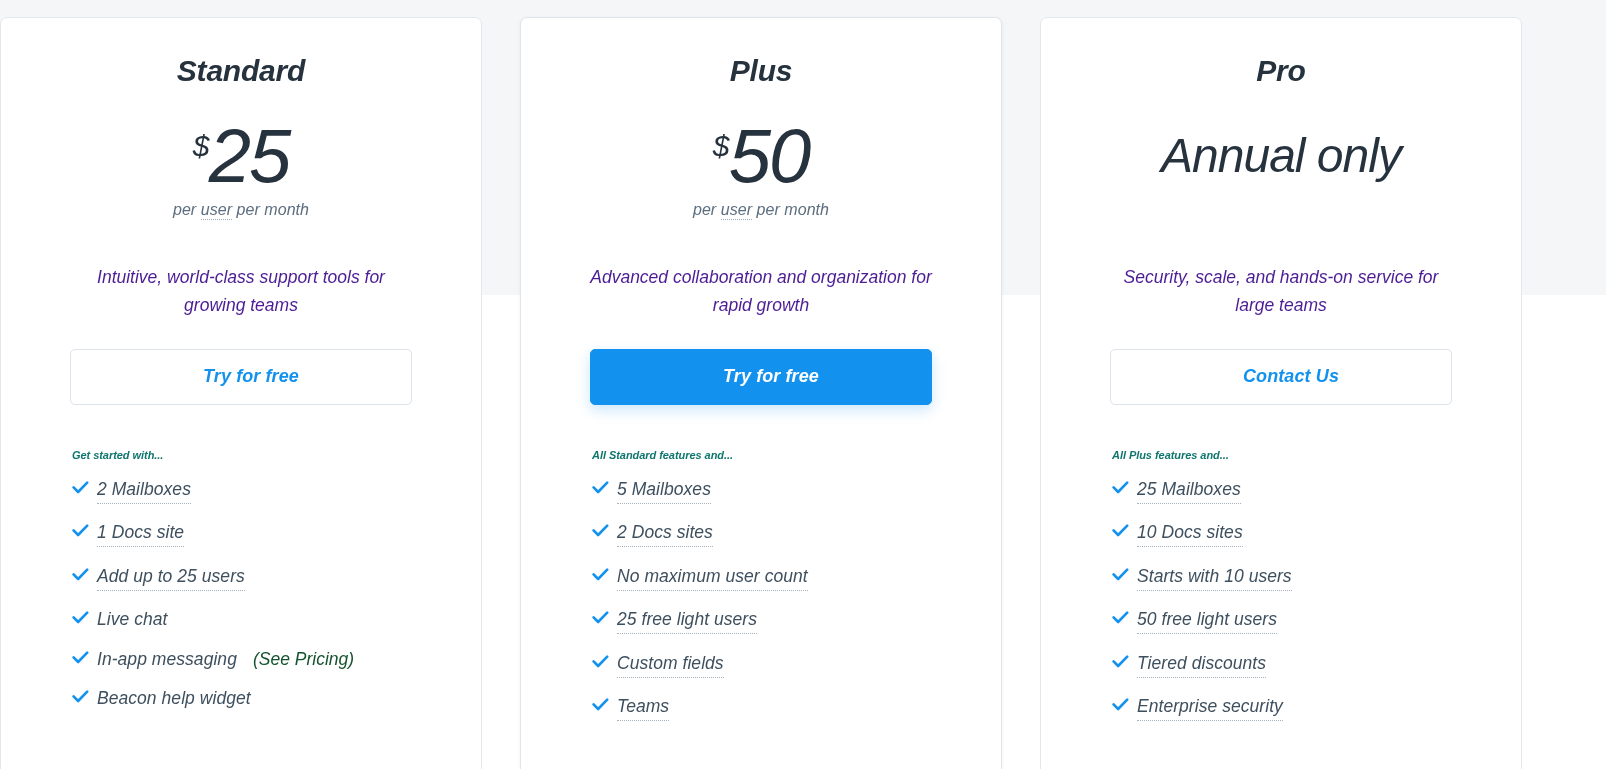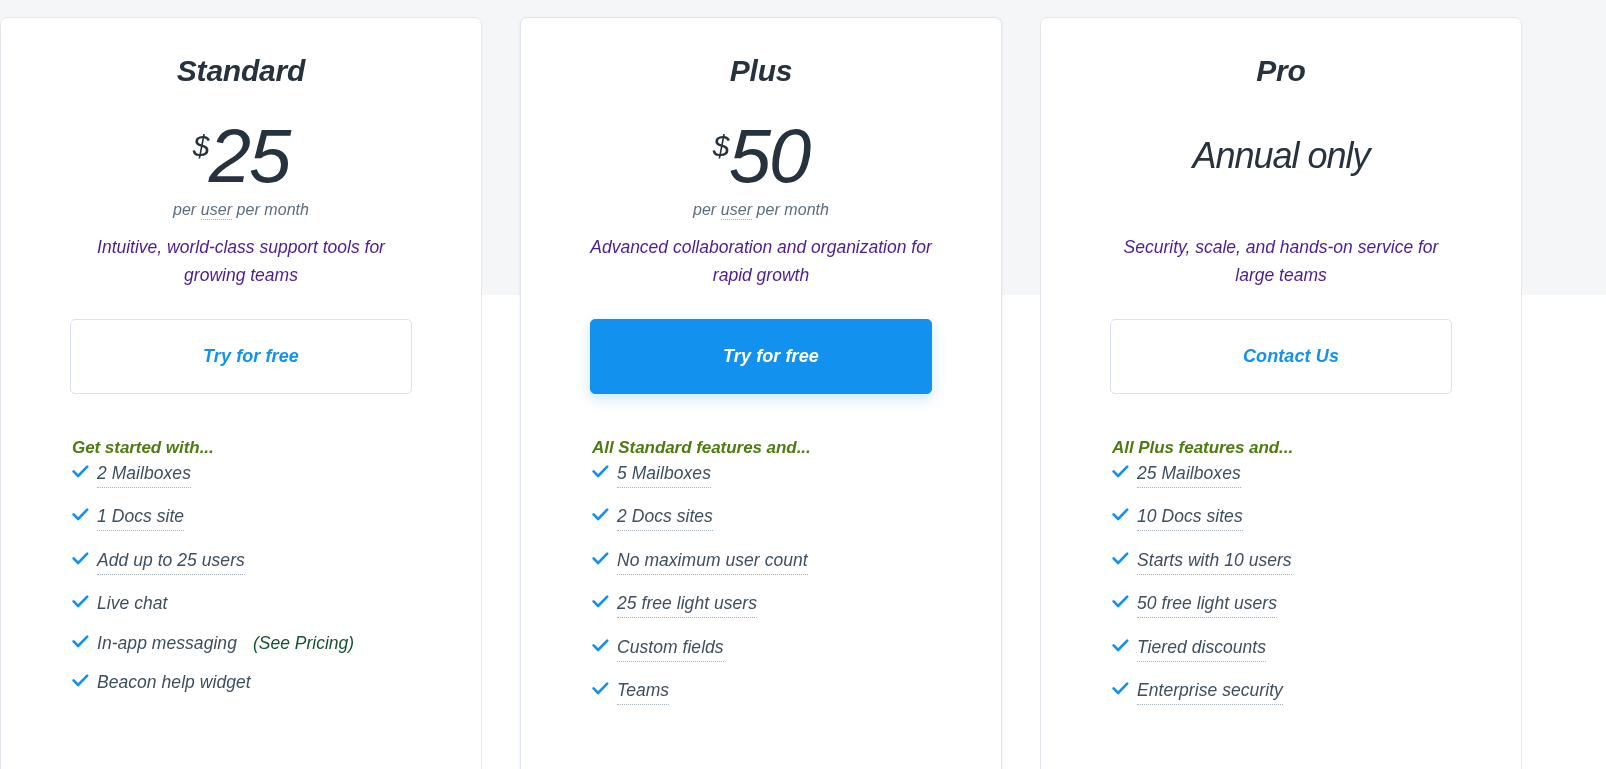--- a/index.html
+++ b/index.html
@@ -90,52 +90,52 @@
     margin-top: 10px;
     letter-spacing: -0.5px;
   }
   .price .amount {
     font-size: 76px;
     font-weight: 300;
     letter-spacing: -2px;
     line-height: 0.92;
   }
   .price-alt {
-    font-size: 36px;
+    font-size: 48px;
     font-weight: 300;
     color: #26323d;
     letter-spacing: -1px;
     line-height: 1;
   }
 
   .price-note {
     font-size: 16px;
     color: #5c6e7f;
-    margin-bottom: 14px;
+    margin-bottom: 44px;
     letter-spacing: 0.05px;
   }
   .price-note .tip {
     border-bottom: 1px dotted #9aa8b5;
     padding-bottom: 1px;
     cursor: help;
   }
   .price-note.spacer { visibility: hidden; }
 
   .tagline {
     font-size: 17.5px;
     color: #4c1d95;
     text-align: center;
     line-height: 1.62;
     margin-bottom: 29px;
     max-width: 350px;
   }
 
   .cta {
     width: 342px;
-    height: 75px;
+    height: 56px;
     border-radius: 5px;
     font-size: 18px;
     font-weight: 700;
     display: flex;
     align-items: center;
     justify-content: center;
     cursor: pointer;
     letter-spacing: 0.1px;
     margin-bottom: 44px;
     text-decoration: none;
@@ -153,24 +153,24 @@
     box-shadow: 0 5px 14px rgba(18, 146, 238, 0.22);
   }
 
   .features {
     width: 100%;
     align-self: flex-start;
     padding-left: 27px;
   }
 
   .features-title {
-    font-size: 17px;
+    font-size: 11px;
     font-weight: 700;
-    color: #4d7c0f;
-    margin-bottom: 5px;
+    color: #0f766e;
+    margin-bottom: 18px;
     letter-spacing: -0.05px;
   }
 
   .feature-row {
     display: flex;
     align-items: baseline;
     gap: 8px;
     margin-bottom: 18.5px;
   }
 

